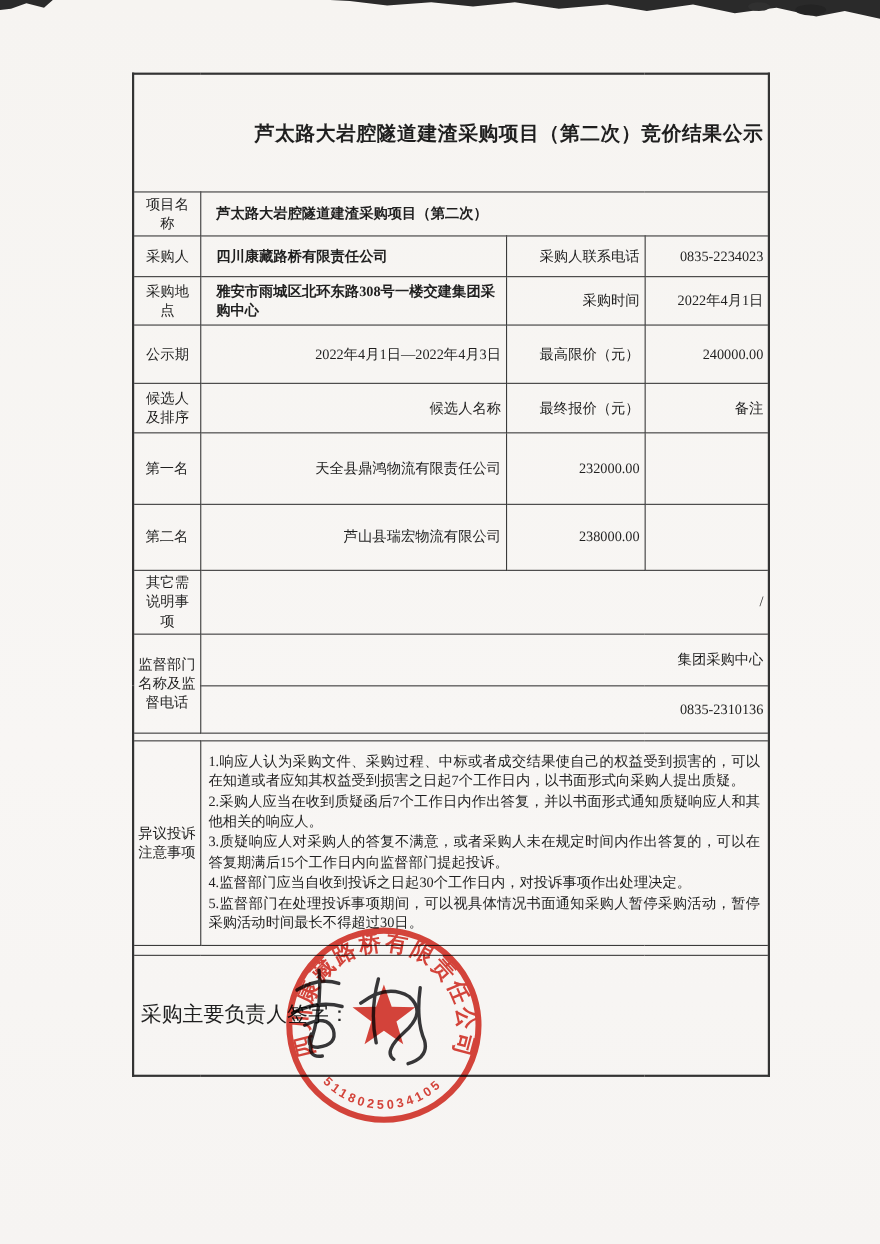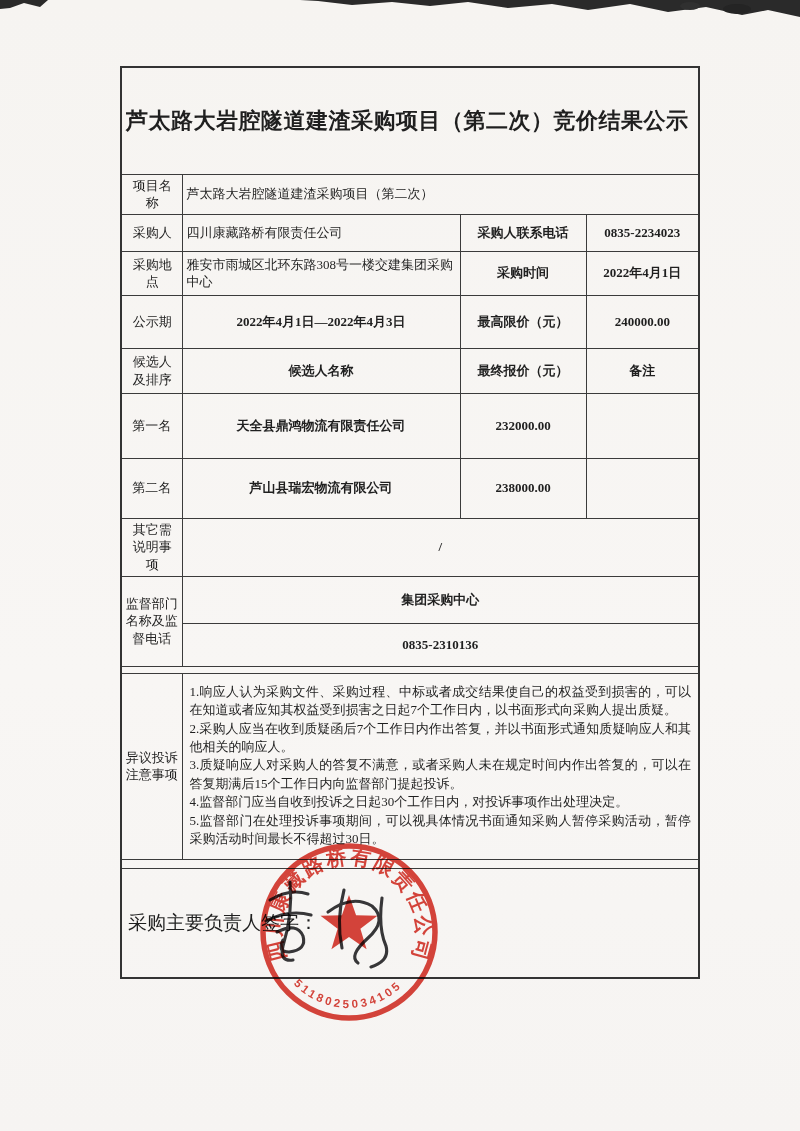--- a/index.html
+++ b/index.html
@@ -35,27 +35,27 @@
   tr.r-cand1{height:65px;}
   tr.r-cand2{height:60px;}
   tr.r-other{height:58px;}
   tr.r-sup1{height:47px;}
   tr.r-sup2{height:43px;margin-left:30px;}
   tr.r-spacer1{height:7px;}
   tr.r-objection{height:186px;}
   tr.r-spacer2{height:9px;}
   tr.r-sign{height:110px;}
   td.title-cell{
-    text-align:left;font-weight:bold;font-size:22px;
+    text-align:right;font-weight:bold;font-size:18px;
     letter-spacing:.5px;border-bottom:1.5px solid #3b3b3b;
   }
   td.lbl{text-align:center;padding-left:5px;}
   td.lbl-ctr{text-align:center;padding:6px 3px;}
-  td.v-left{text-align:left;padding-left:4px;}
-  td.ctr{text-align:center;font-weight:bold;}
+  td.v-left{text-align:left;padding-left:14px;font-weight:bold;}
+  td.ctr{text-align:right;}
   td.obj{
     text-align:justify;vertical-align:top;
     padding:9px 7px 4px 7px;font-size:13px;line-height:1.42;
   }
   td.spacer{border:none;padding:0;}
   td.sign-cell{text-align:left;padding-left:6px;font-size:19px;}
   .obj-item{margin:0;}
   .stamp-wrap{
     position:absolute;left:254px;top:837px;width:190px;height:190px;
     mix-blend-mode:multiply;opacity:.93;pointer-events:none;

